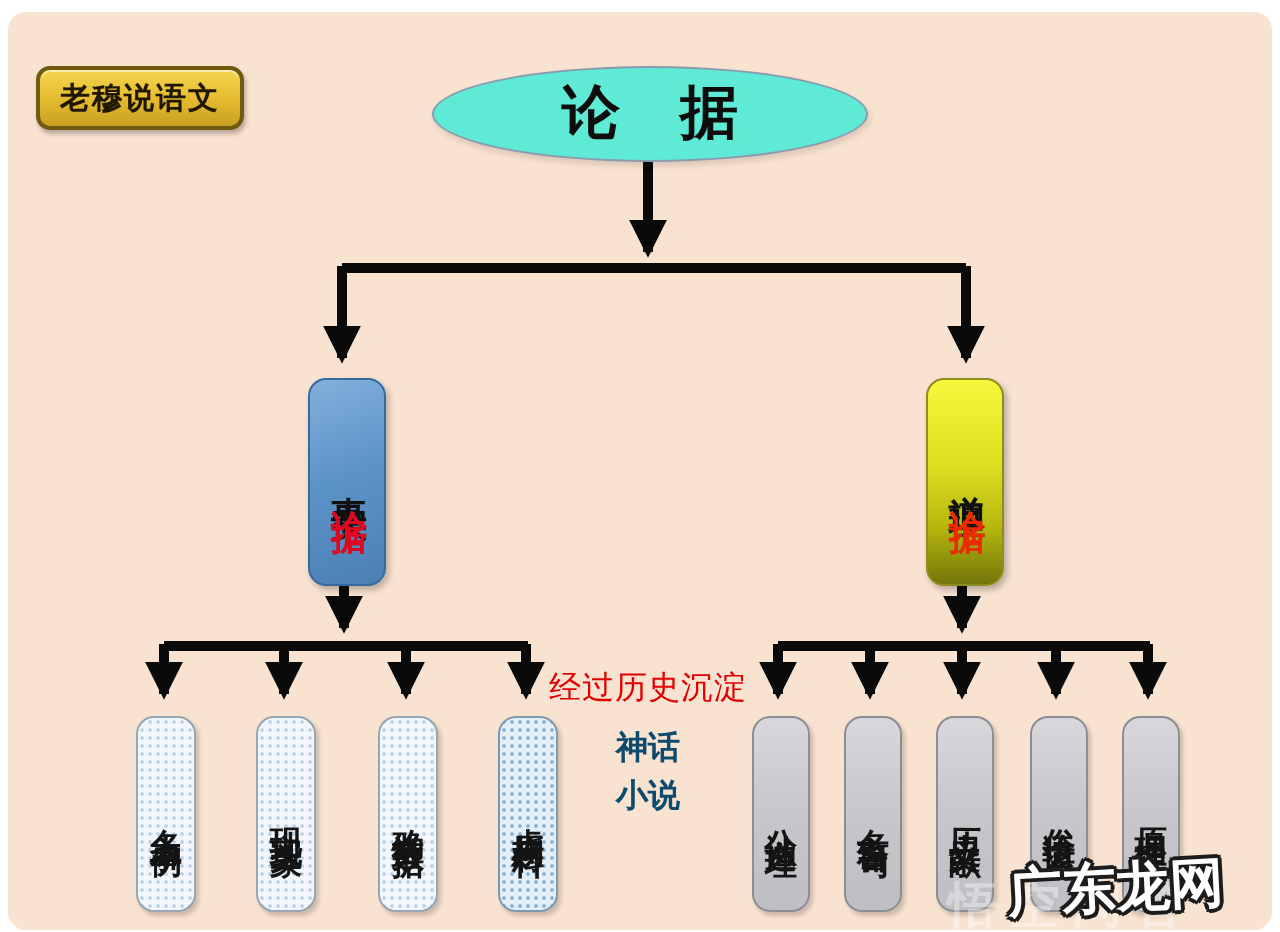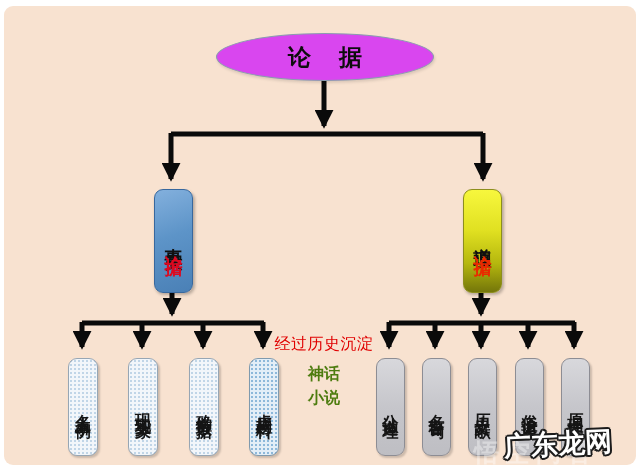--- a/index.html
+++ b/index.html
@@ -17,23 +17,23 @@
     position:absolute;left:14px;top:27px;width:100px;height:28px;
     background:linear-gradient(180deg,#f4d54e 0%,#e3ba2e 55%,#c79f24 100%);
     border:2px solid #6f5a10;border-radius:7px;
     box-shadow:inset 0 1px 0 rgba(255,255,255,.55),1px 2px 2px rgba(0,0,0,.25);
     display:flex;align-items:center;justify-content:center;
     font-size:15px;font-weight:bold;color:#201700;letter-spacing:1px;
   }
   
   .root{
     position:absolute;left:212px;top:27px;width:216px;height:46px;
-    background:#d946ef;border:1.5px solid #8a9bb0;border-radius:50%;
-    display:flex;align-items:center;justify-content:center;
-    font-size:23px;font-weight:bold;color:#0d0d0d;letter-spacing:10px;
+    background:#5eead4;border:1.5px solid #8a9bb0;border-radius:50%;
+    display:flex;align-items:center;justify-content:center;
+    font-size:29px;font-weight:bold;color:#0d0d0d;letter-spacing:10px;
     text-indent:10px;
     box-shadow:1px 2px 3px rgba(0,0,0,.12);
   }
   
   svg.wires{position:absolute;left:0;top:0;pointer-events:none;}
   
   .bigbox{
     position:absolute;width:37px;height:102px;border-radius:9px;
     display:flex;align-items:center;justify-content:center;
     box-shadow:1.5px 2px 3px rgba(0,0,0,.25);
@@ -86,21 +86,21 @@
   }
   
   .annot{
     position:absolute;left:263px;top:328px;width:114px;text-align:center;
   }
   .annot-title{
     font-size:16px;font-weight:normal;color:#e00000;white-space:nowrap;
     margin-bottom:7px;letter-spacing:0.5px;
   }
   .annot-item{
-    font-size:16px;font-weight:bold;color:#4d7c0f;line-height:24px;white-space:nowrap;
+    font-size:16px;font-weight:bold;color:#0c4a6e;line-height:24px;white-space:nowrap;
   }
   
   .wm-ghost{
     position:absolute;left:470px;top:430px;width:170px;
     font-size:25px;font-weight:bold;color:rgba(255,255,255,.38);
     letter-spacing:6px;white-space:nowrap;
   }
   .wm-main{
     position:absolute;left:500px;top:420px;
     font-size:27px;font-weight:bold;color:#ffffff;white-space:nowrap;
@@ -138,20 +138,21 @@
       <path d="M477 285 V308" marker-end="url(#ah)"></path>
       <path d="M385 317 H571"></path>
       <path d="M385 316 V341" marker-end="url(#ah)"></path>
       <path d="M431 316 V341" marker-end="url(#ah)"></path>
       <path d="M477 316 V341" marker-end="url(#ah)"></path>
       <path d="M524 316 V341" marker-end="url(#ah)"></path>
       <path d="M570 316 V341" marker-end="url(#ah)"></path>
     </g>
   </svg>
 
+  <div class="badge">老穆说语文</div>
 
   <div class="root">论 据</div>
 
   <div class="bigbox box-fact">
     <div class="vtext"><span class="t-black">事实</span><span class="t-red-fact">论据</span></div>
   </div>
 
   <div class="bigbox box-reason">
     <div class="vtext"><span class="t-black">道理</span><span class="t-red-reason">论据</span></div>
   </div>

